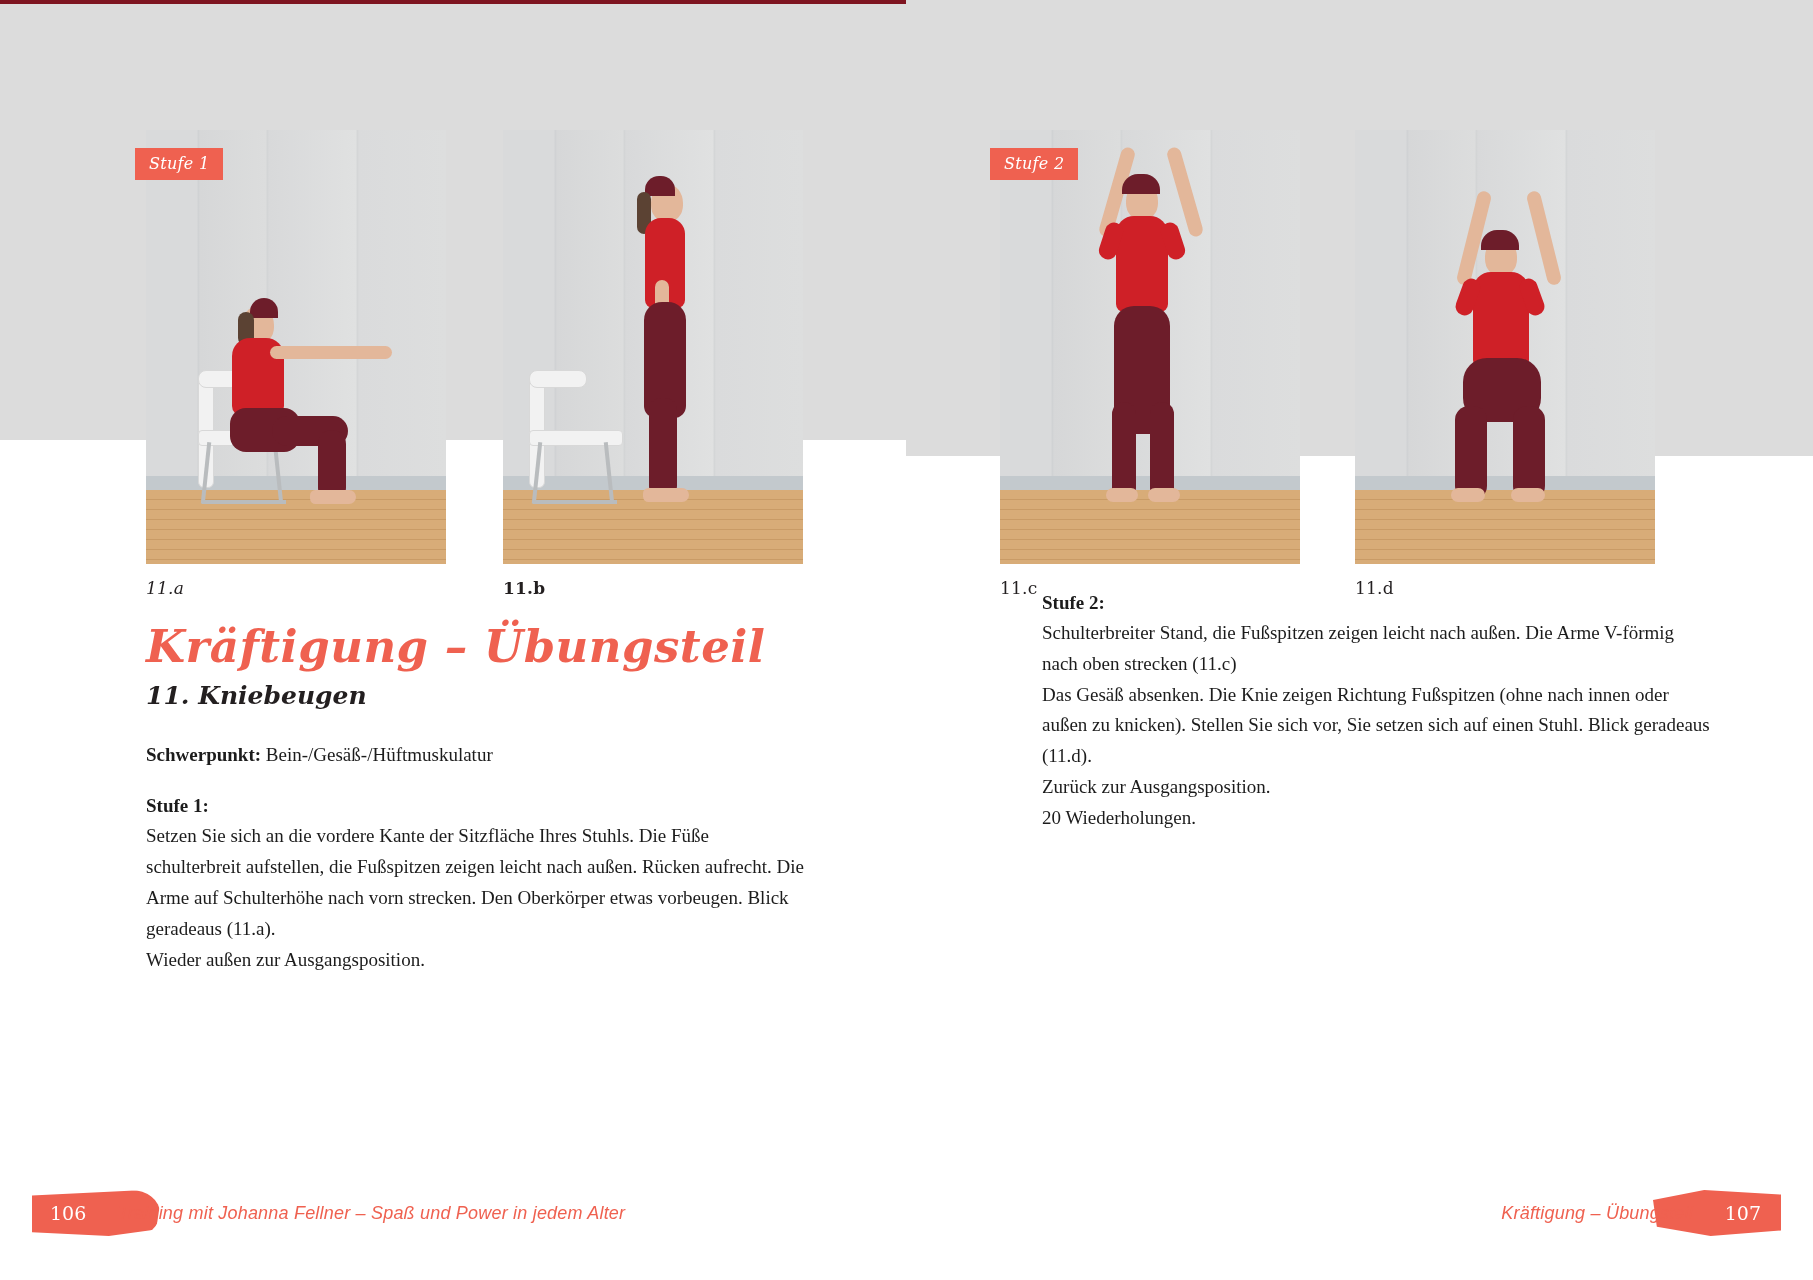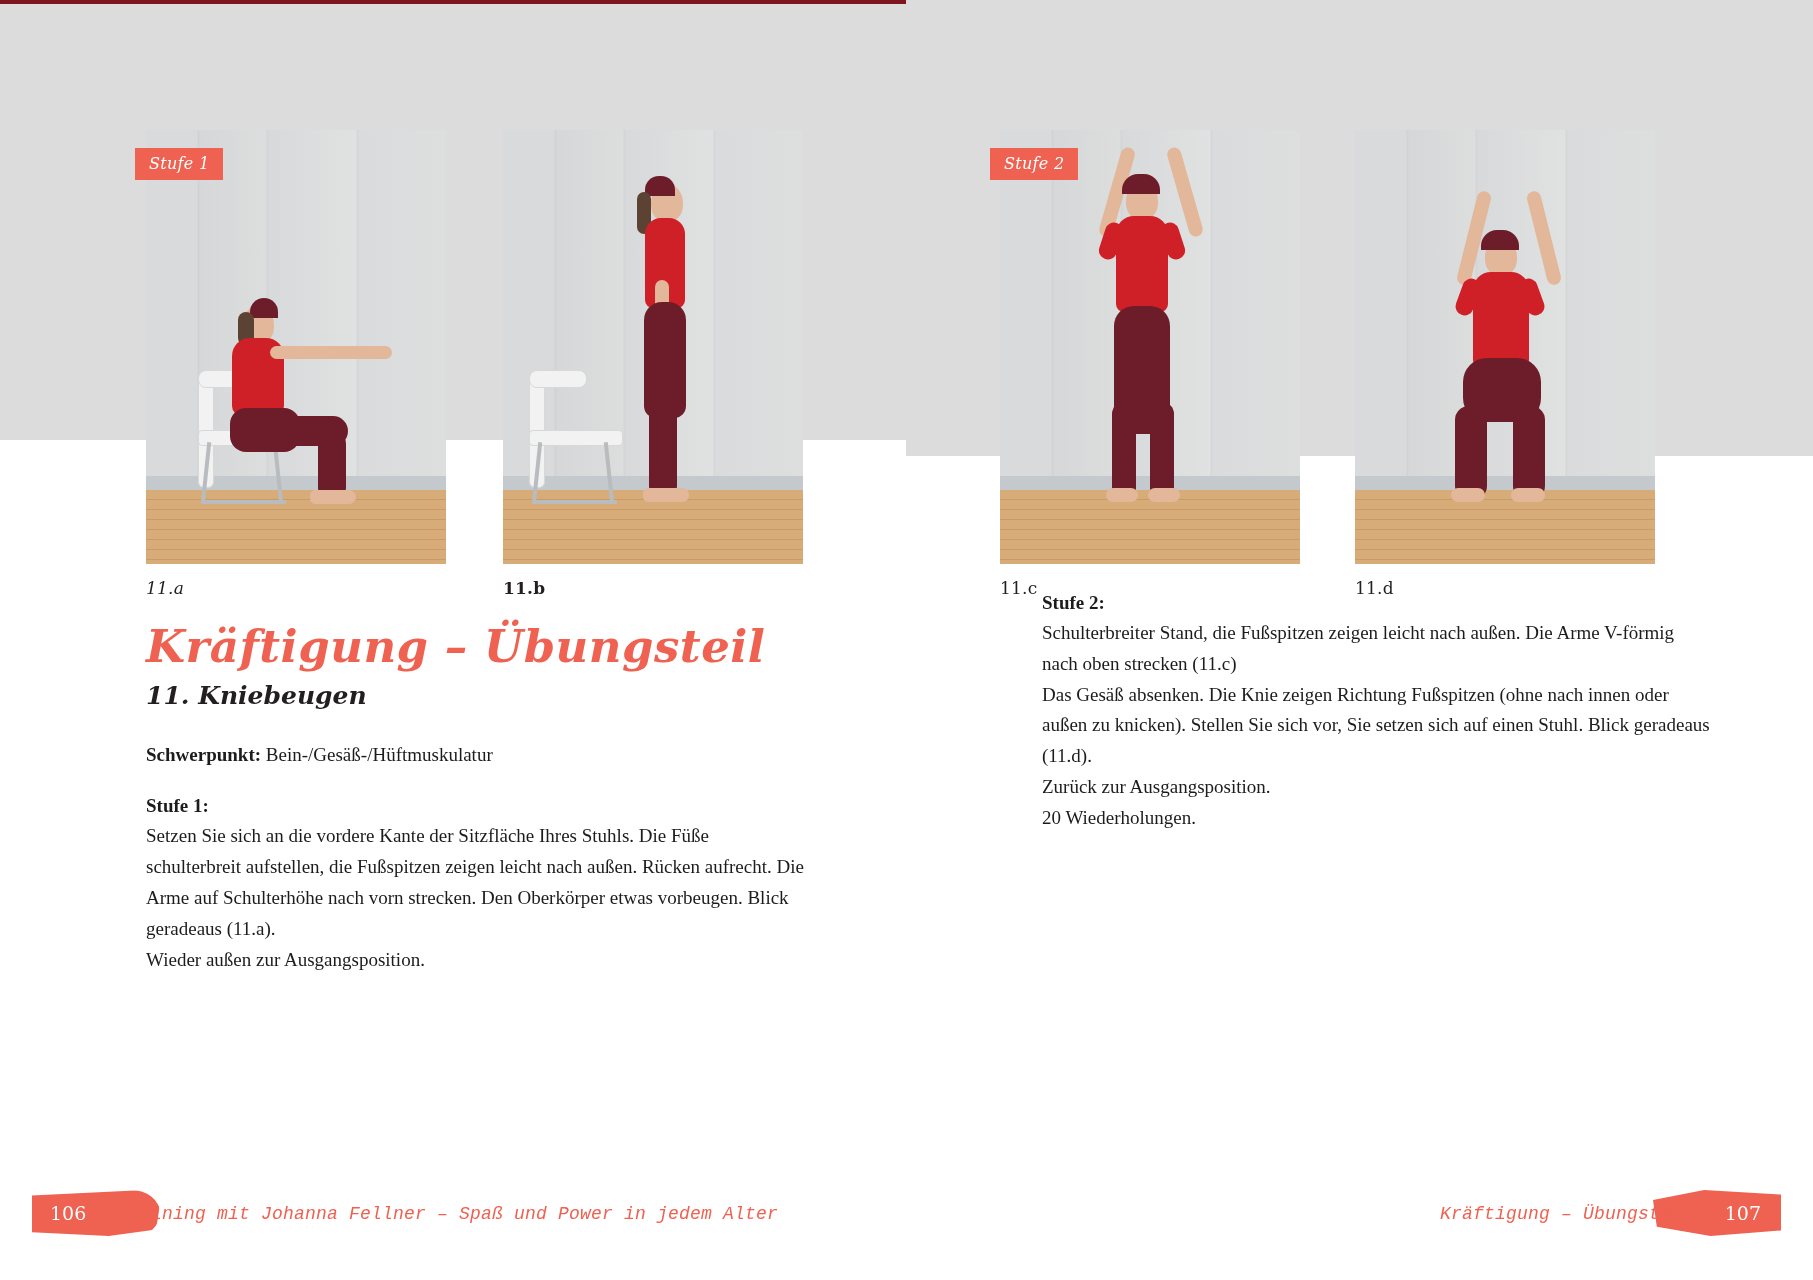--- a/index.html
+++ b/index.html
@@ -208,21 +208,21 @@
     font-family: "DejaVu Serif", serif;
     font-size: 19px;
     color: #ffffff;
     z-index: 3;
   }
   .page-num.left { left: 50px; }
   .page-num.right { right: 52px; }
   .footer-text {
     position: absolute;
     bottom: 56px;
-    font-family: Liberation Mono, monospace;
+    font-family: Liberation Sans, sans-serif;
     font-style: italic;
     font-size: 18px;
     color: #ef6150;
     letter-spacing: .2px;
   }
   .footer-text.left { left: 118px; }
   .footer-text.right { right: 120px; }
 </style>
 </head>
 <body>

